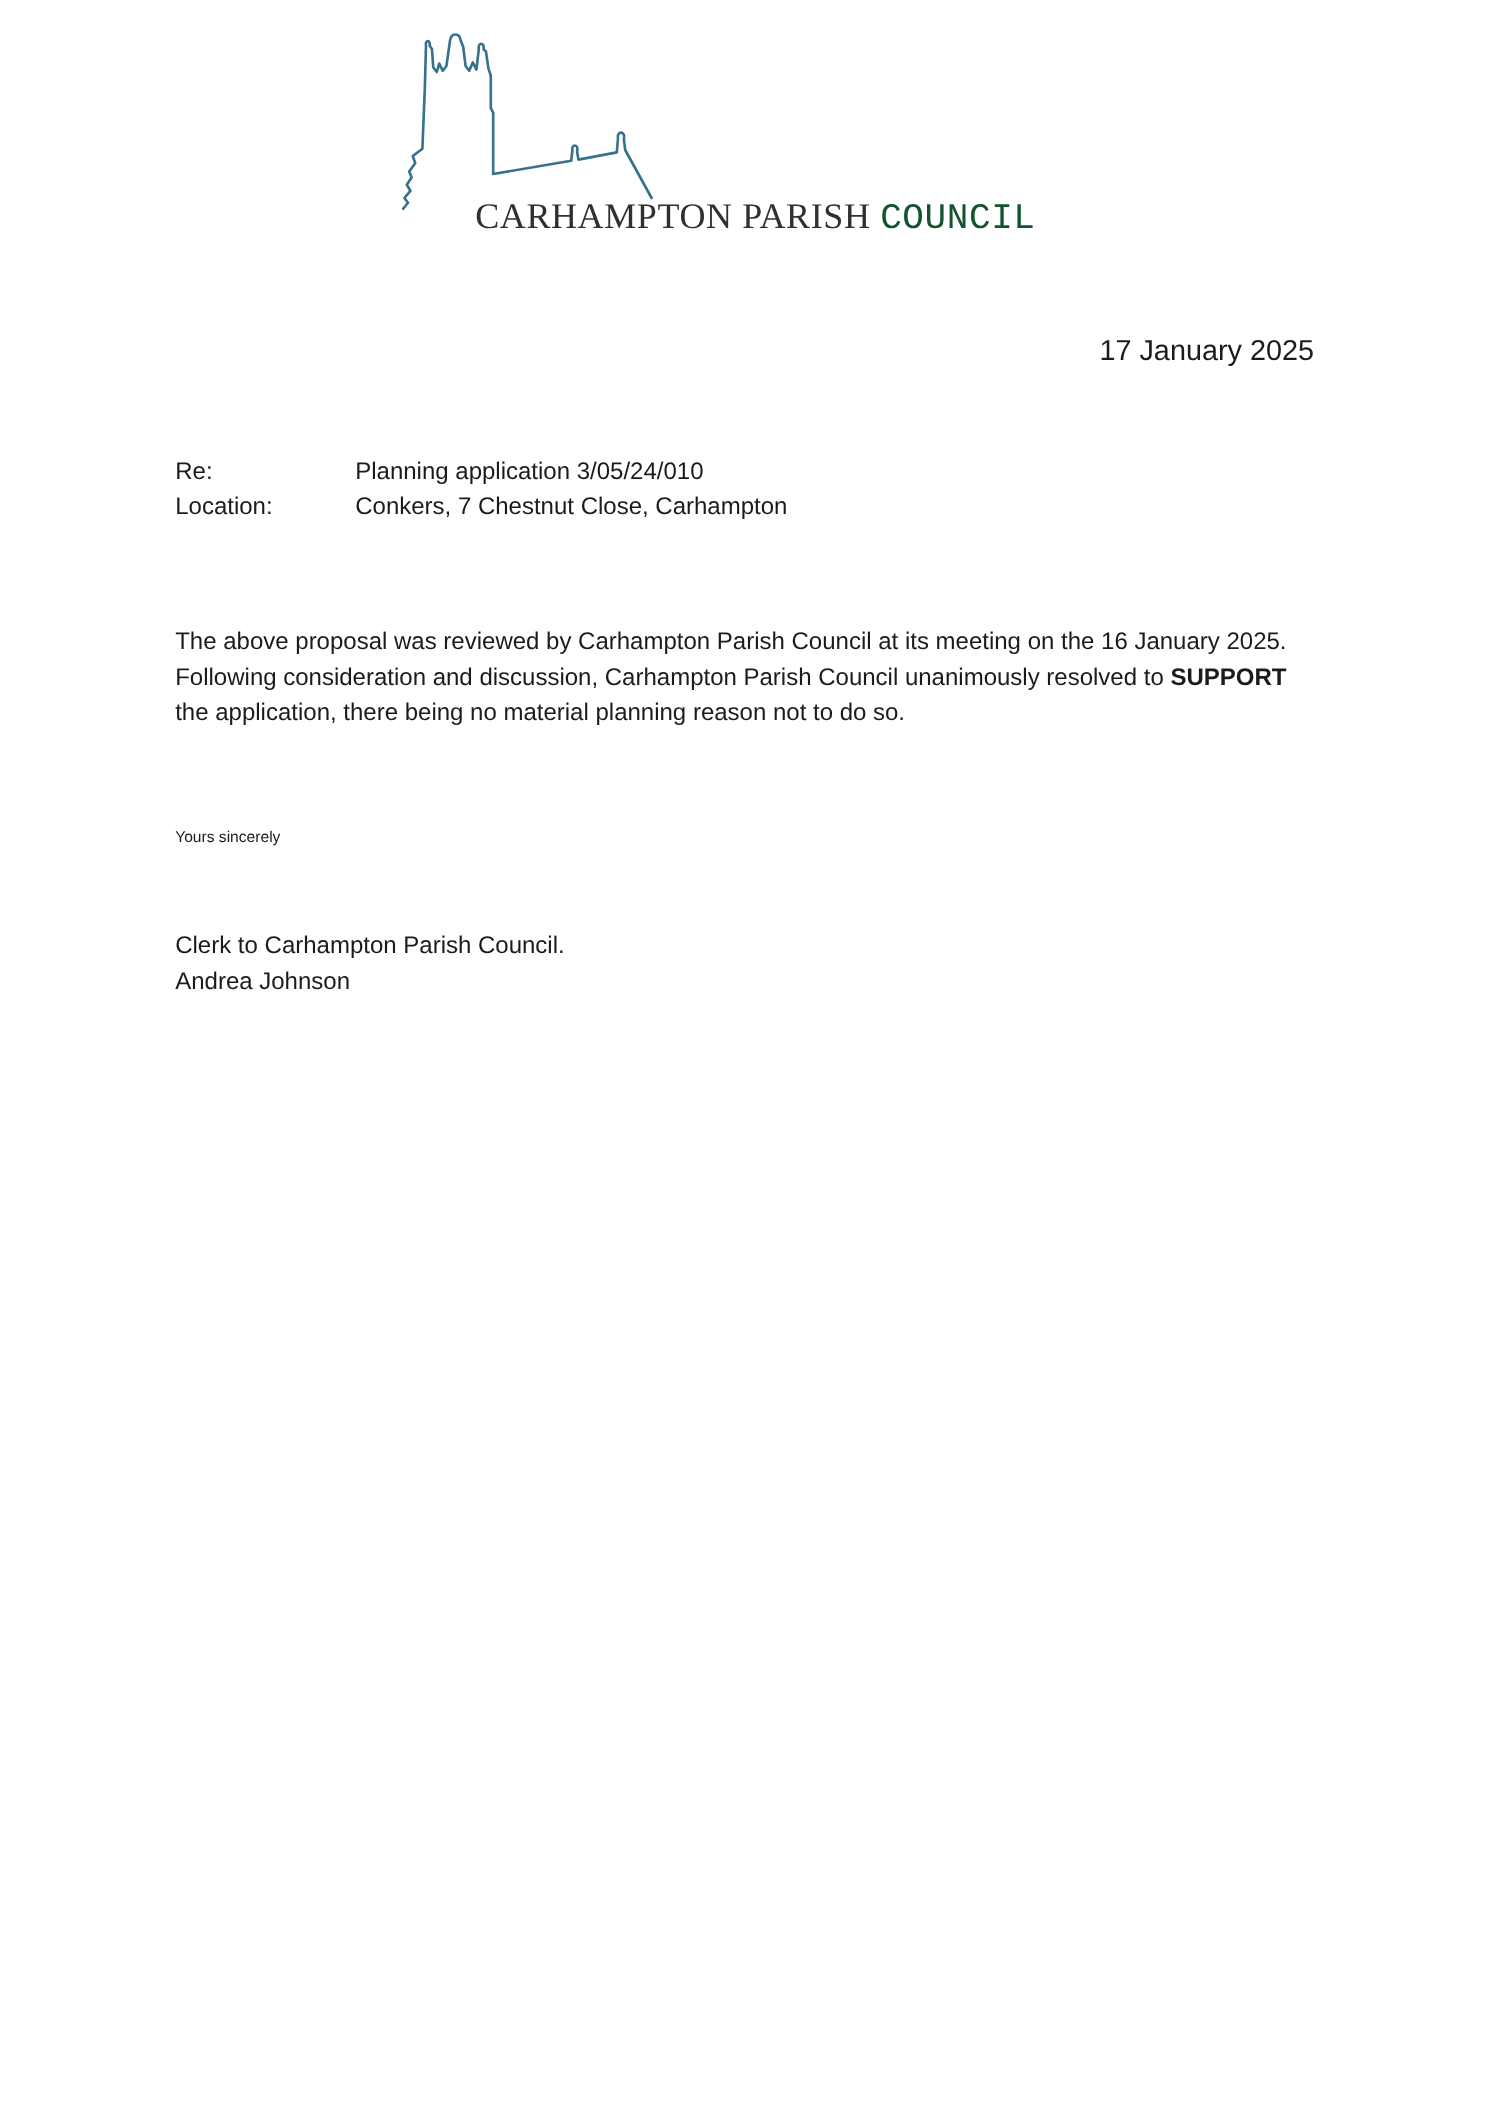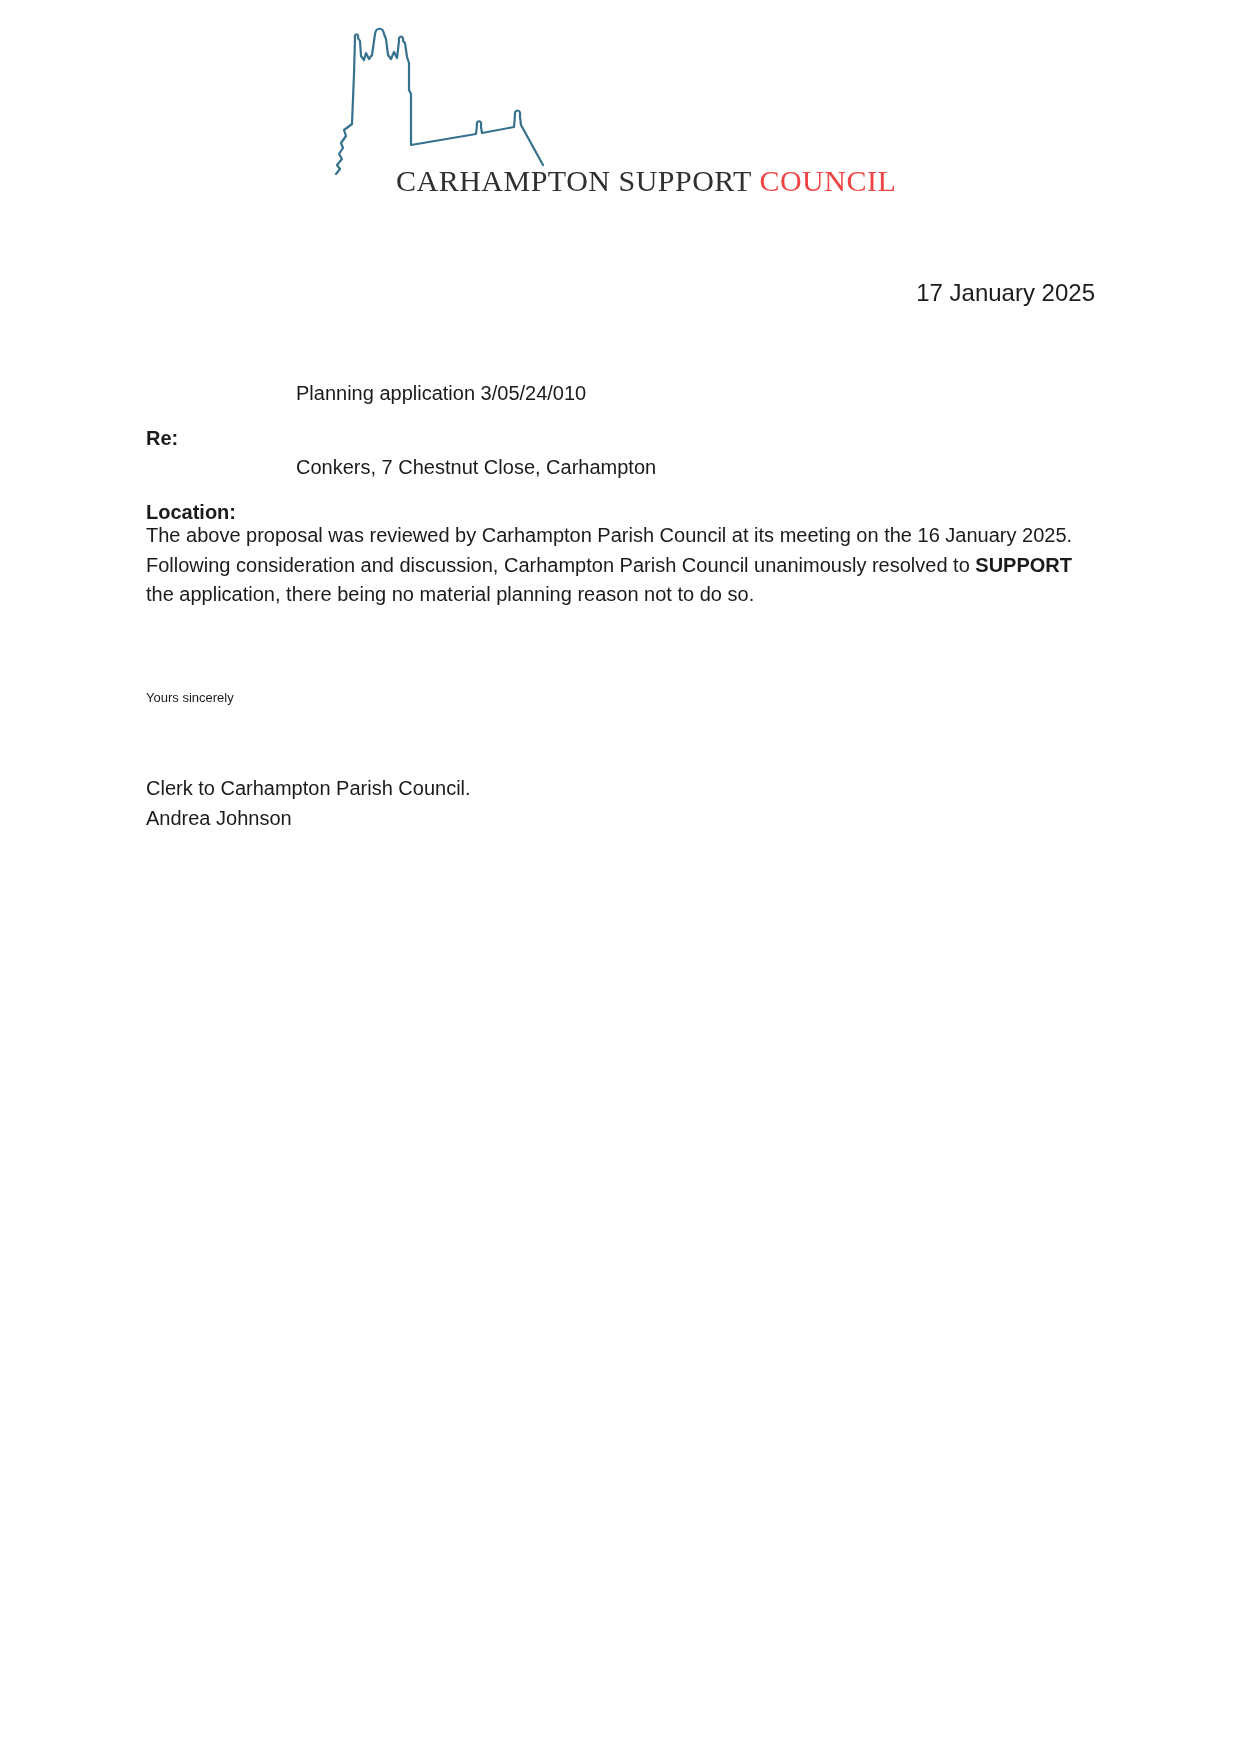--- a/index.html
+++ b/index.html
@@ -29,21 +29,21 @@
   .logo-text {
     position: absolute;
     left: 396px;
     top: 164px;
     font-family: "Liberation Serif", "DejaVu Serif", serif;
     font-size: 30px;
     letter-spacing: 0.5px;
     color: #303030;
     white-space: nowrap;
   }
-  .logo-text .accent { color: #ef4444; }
+  .logo-text .accent { color: #14532d; font-family: Liberation Mono, monospace; }
 
   
   .date-line {
     position: absolute;
     left: 146px;
     top: 279px;
     width: 949px;
     text-align: right;
     font-size: 24px;
     line-height: 28px;
@@ -51,21 +51,21 @@
 
   
   .ref-block {
     position: absolute;
     left: 146px;
     top: 379px;
     width: 960px;
     font-size: 20px;
   }
   .ref-row { display: flex; line-height: 29px; }
-  .ref-label { width: 150px; flex: 0 0 150px; font-weight: bold; margin-top: 45px; }
+  .ref-label { width: 150px; flex: 0 0 150px; font-weight: normal; }
   .ref-value { white-space: pre-wrap; }
 
   
   .body-paragraph {
     position: absolute;
     left: 146px;
     top: 501px;
     width: 948px;
     font-size: 20px;
     line-height: 29.5px;
@@ -118,21 +118,21 @@
                L 153 113 L 154 119
                L 186 113
                L 187 101
                C 186 95 193 95 192 101
                L 192 103 L 193 111
                L 215 151" stroke="#36718e" stroke-width="2.2" stroke-linejoin="round" stroke-linecap="round"></path>
     </svg>
   </div>
 
   <div class="logo-text">
-    <span>CARHAMPTON SUPPORT </span><span class="accent">COUNCIL</span>
+    <span>CARHAMPTON PARISH </span><span class="accent">COUNCIL</span>
   </div>
 
   <div class="date-line">17 January 2025</div>
 
   <div class="ref-block">
     <div class="ref-row">
       <span class="ref-label">Re:</span>
       <span class="ref-value">Planning application 3/05/24/010</span>
     </div>
     <div class="ref-row">

